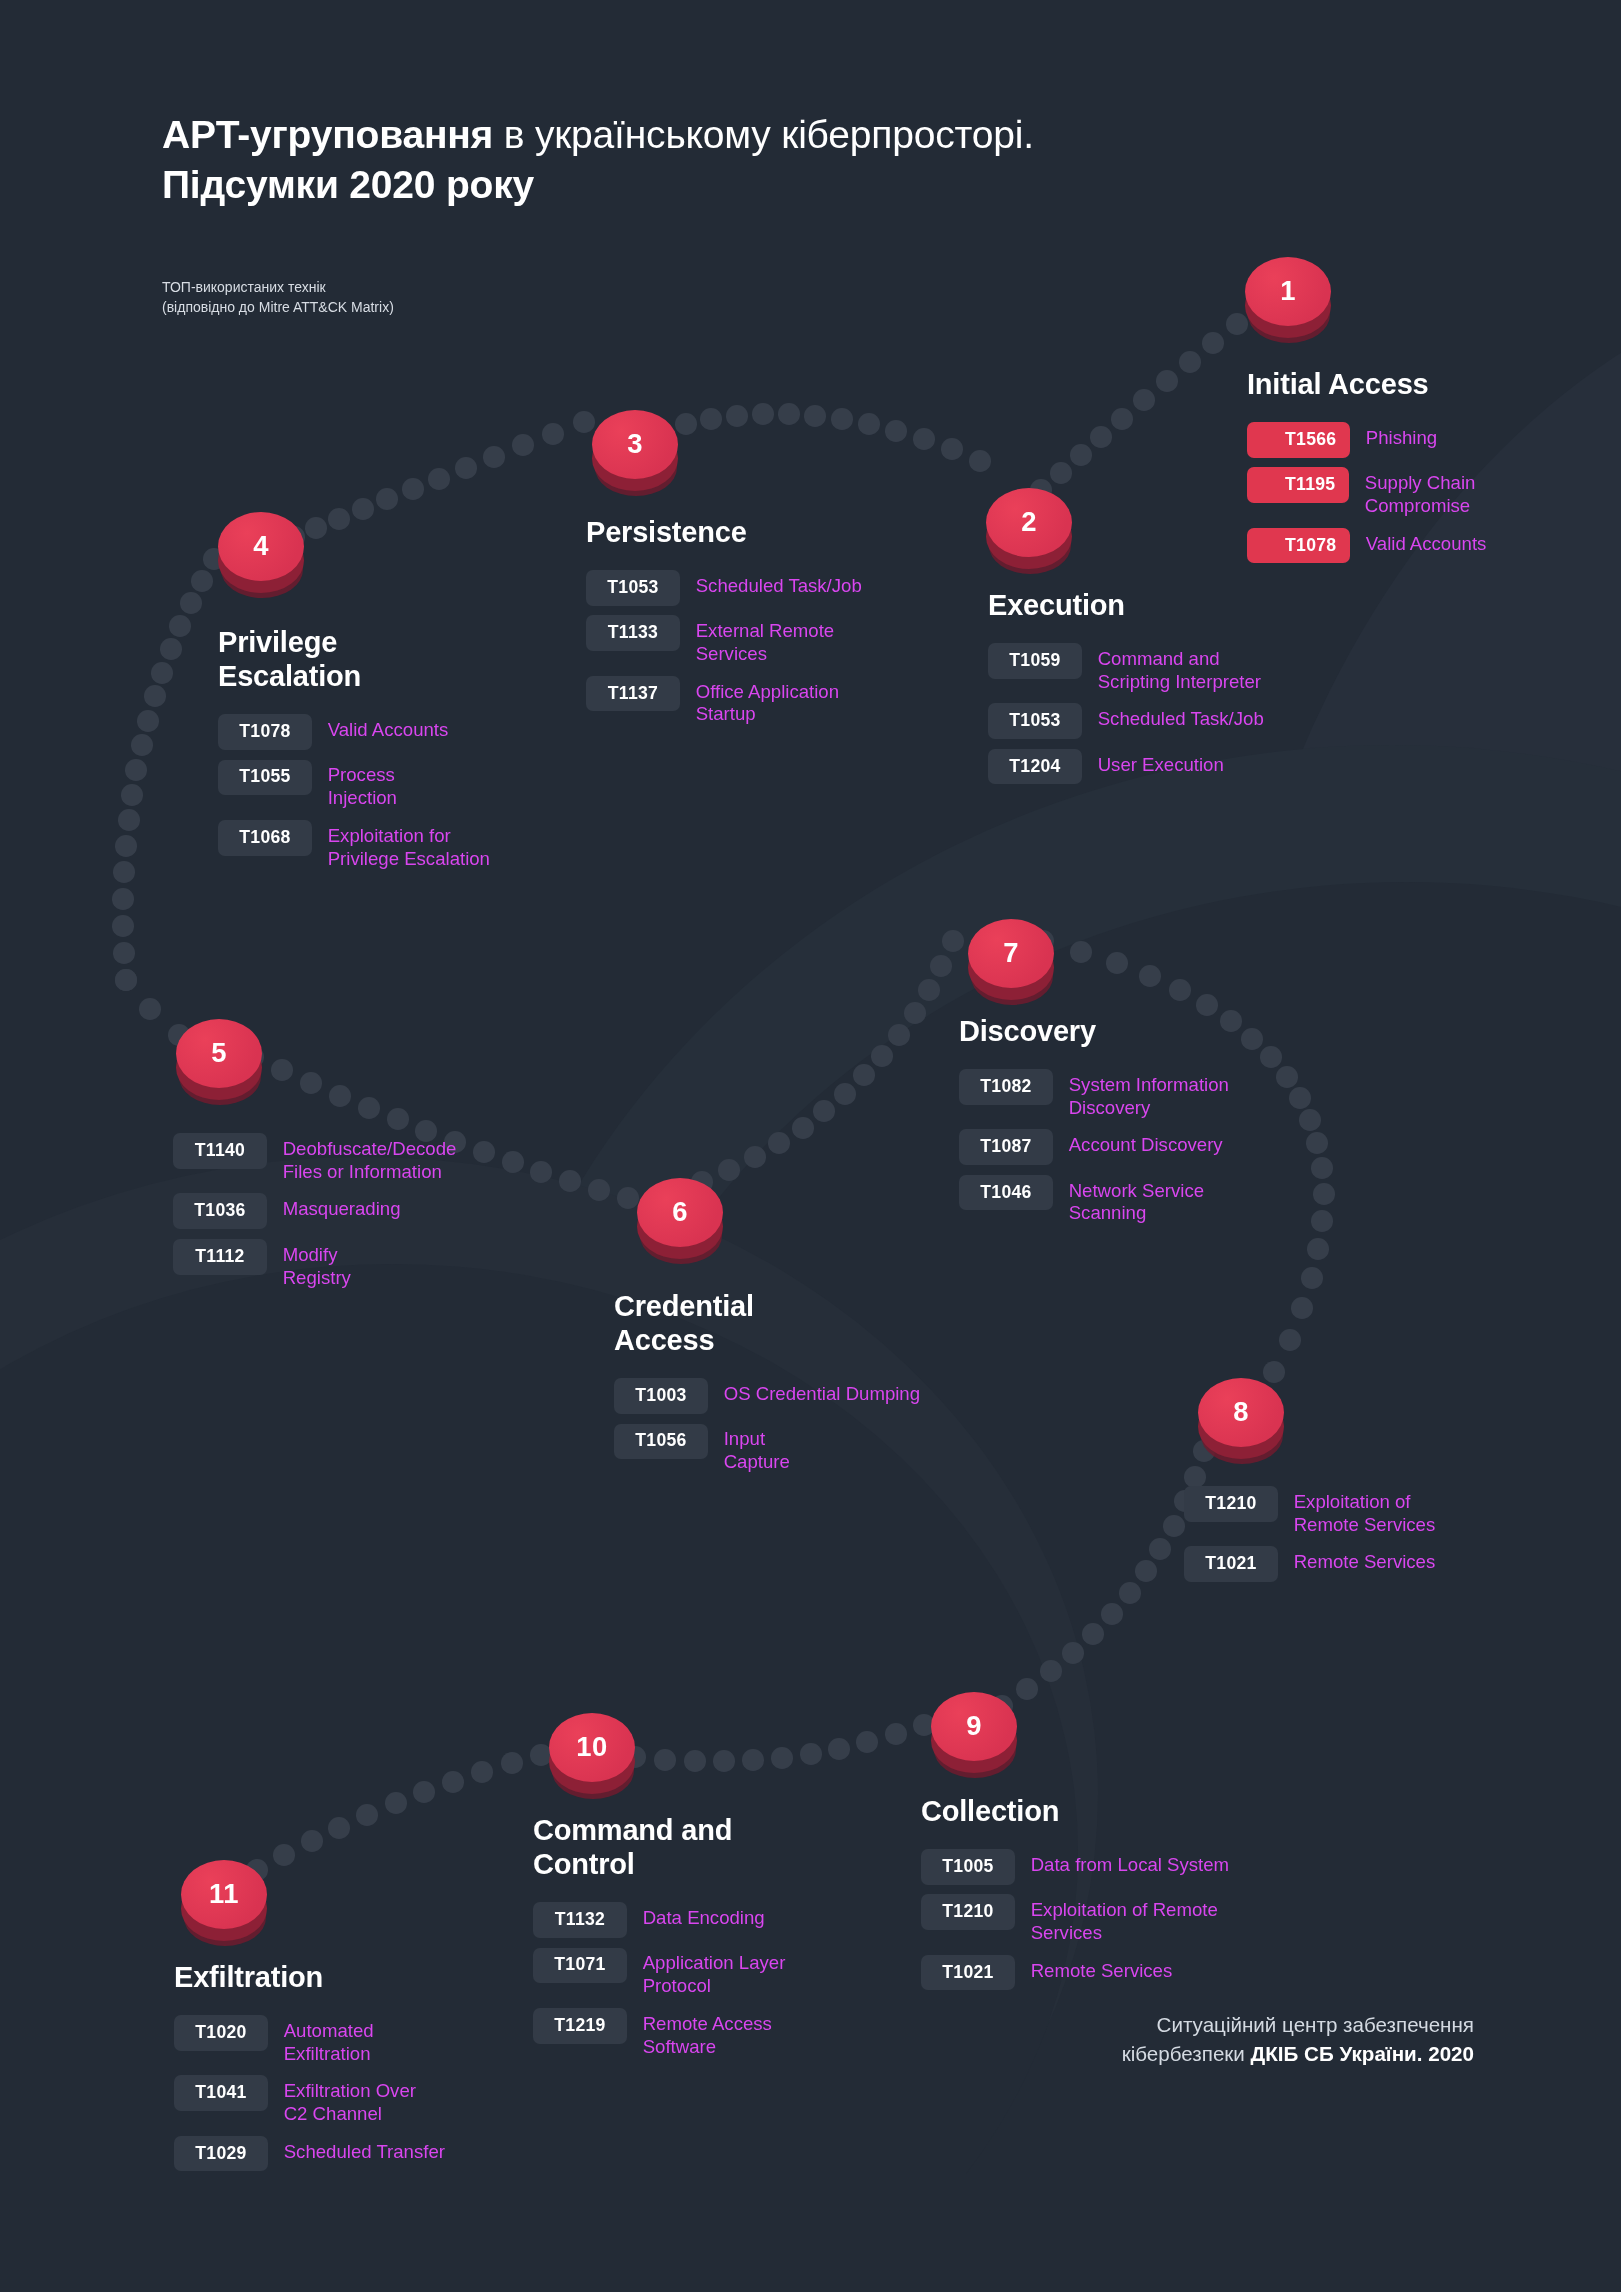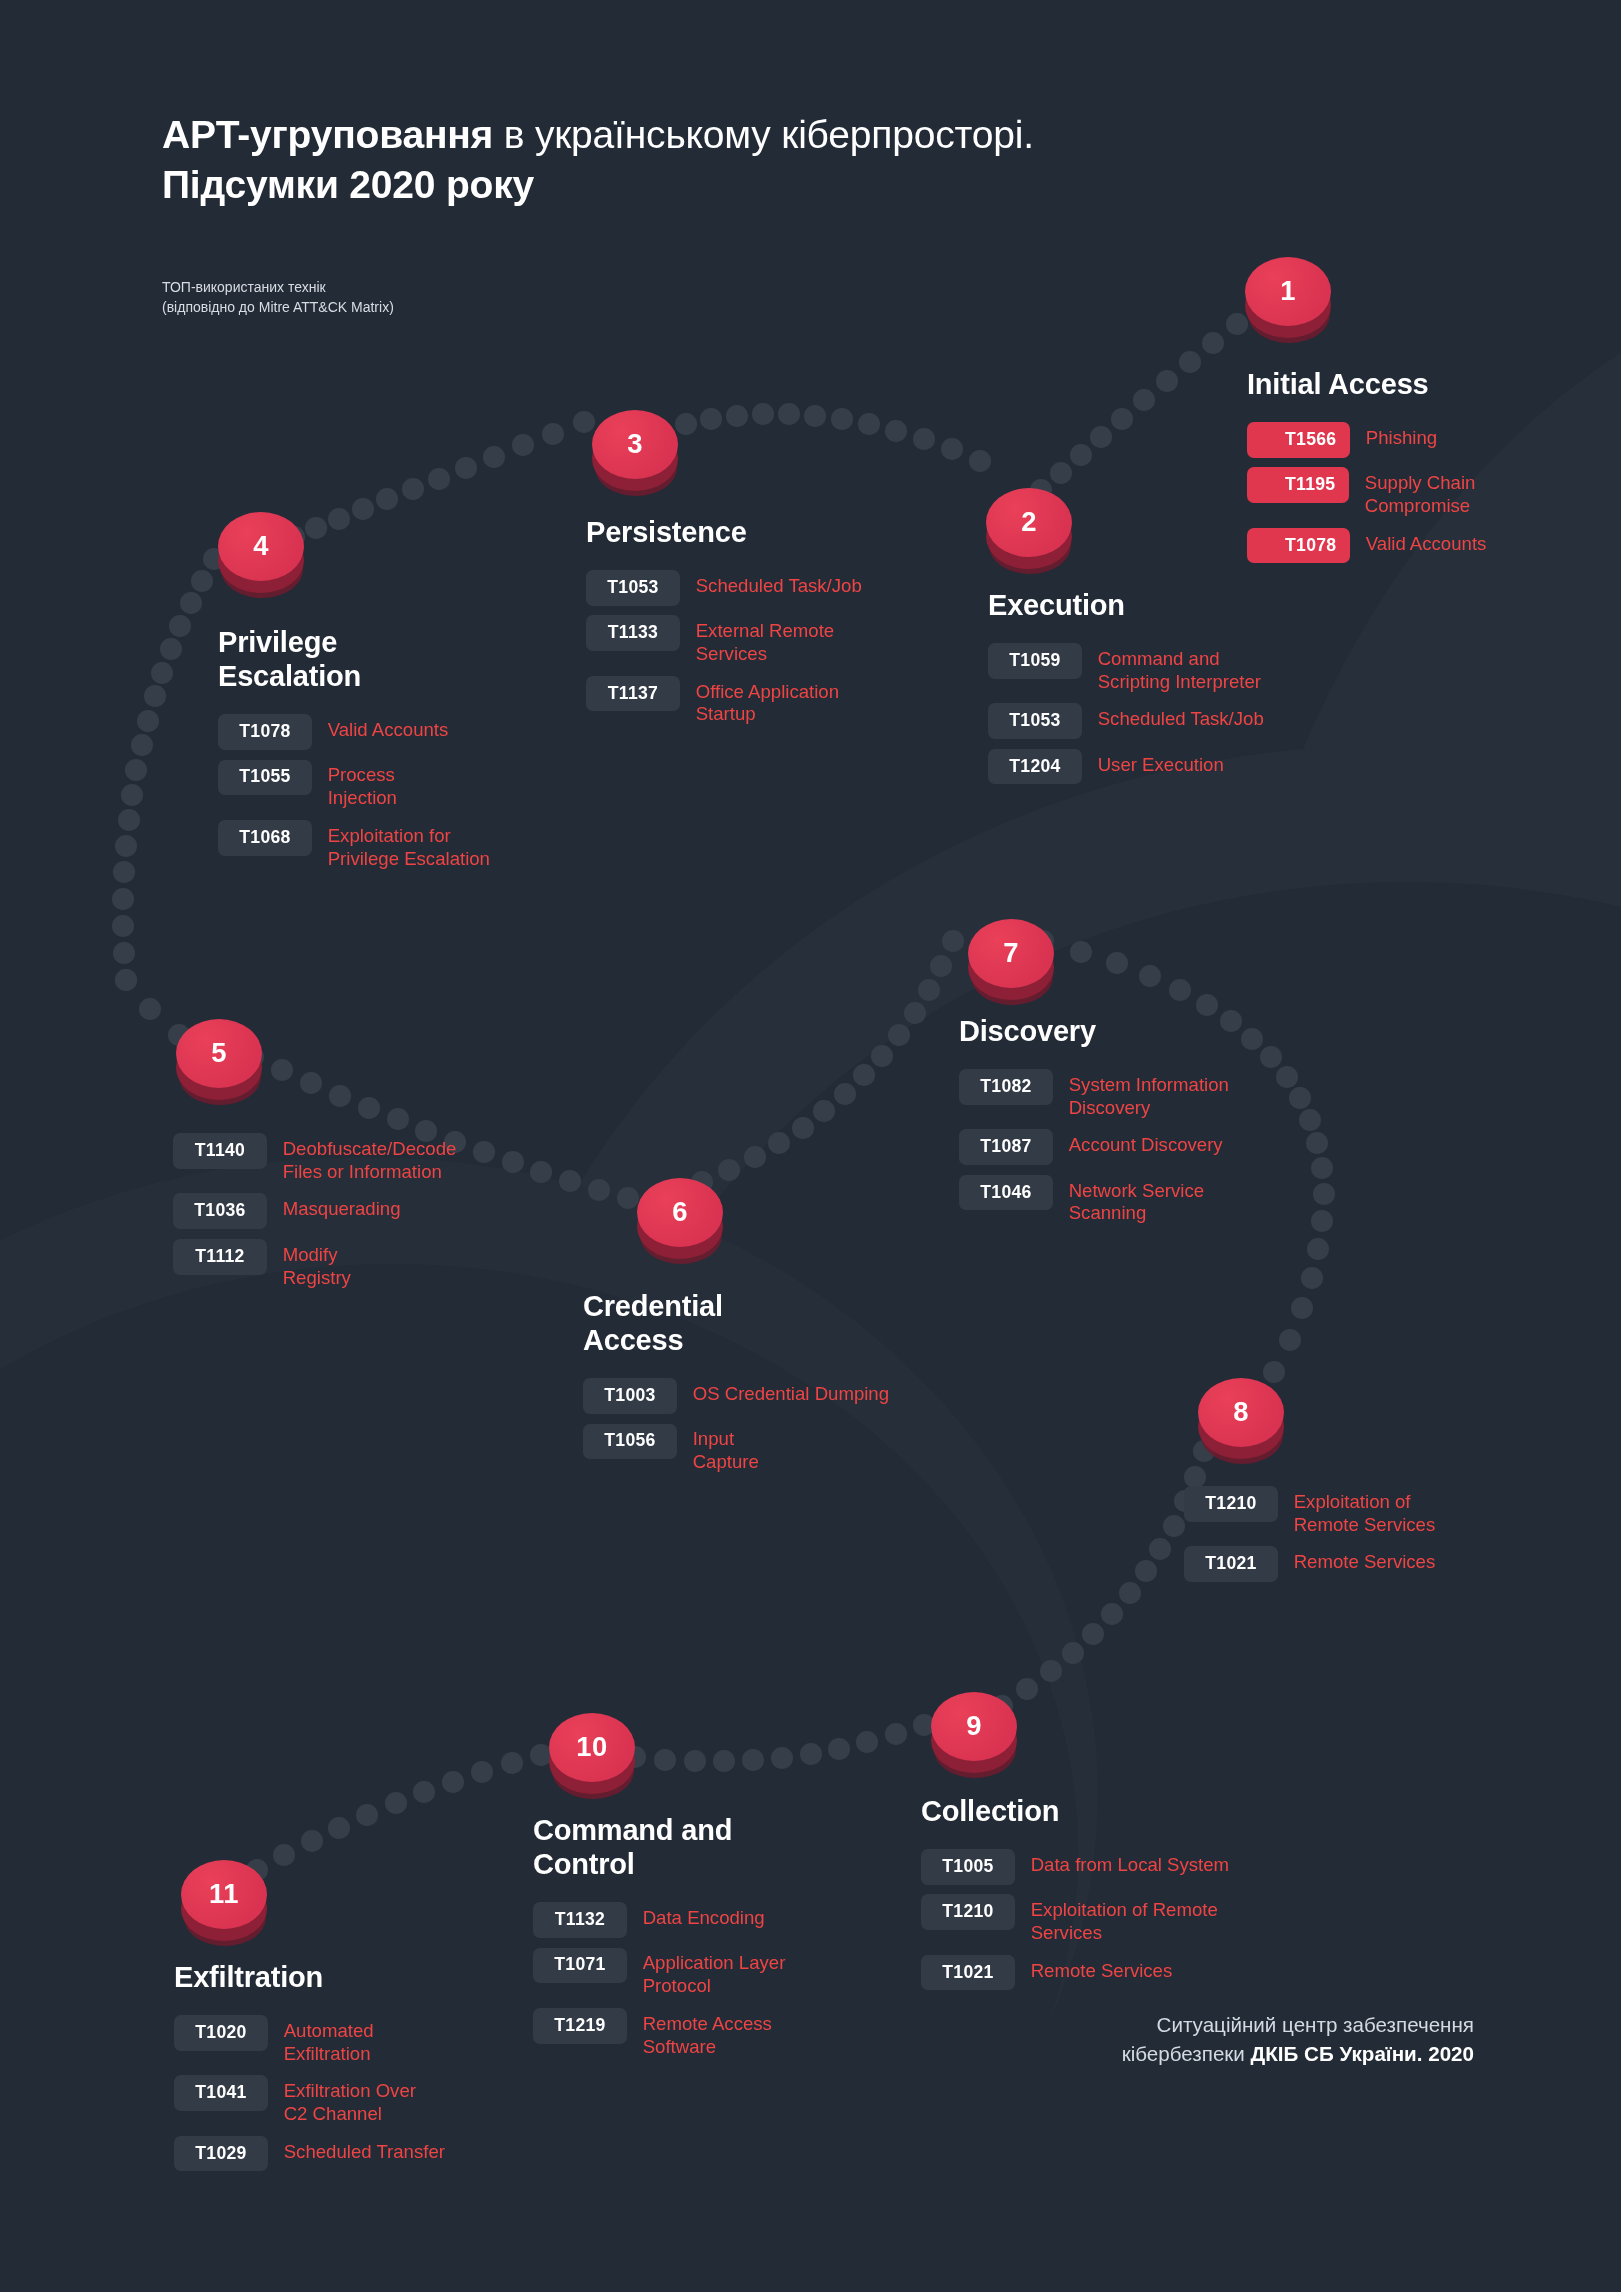--- a/index.html
+++ b/index.html
@@ -107,21 +107,21 @@
     color: #ffffff;
     font-size: 17.6px; font-weight: 700; letter-spacing: 0.3px;
     padding: 6.9px 13.7px 7.8px;
     border-radius: 6.9px;
     min-width: 94px;
     text-align: center;
     margin-top: 1px;
   }
   .tech-id.accent { background: #e0374f; padding-left: 38px; }
   .tech-label {
-    color: #ef4444; font-size: 18.6px; line-height: 1.23;
+    color: #d946ef; font-size: 18.6px; line-height: 1.23;
     padding-left: 15.7px; padding-top: 5.9px;
     white-space: pre-line;
   }
 
   
   .footer {
     position: absolute; right: 147px; bottom: 106px;
     text-align: right;
     color: #d4dae2; font-size: 20.6px; line-height: 1.42;
   }
@@ -409,21 +409,21 @@
 Registry</span>
         </div>
       </div>
       <div class="marker" style="left: 637px; top: 1178px;">
         <div class="shadow"></div>
         <div class="side"></div>
         <div class="top">
           <span class="num">6</span>
         </div>
       </div>
-      <div class="stage-block" style="left: 583px; top: 1289px; width: 392px;">
+      <div class="stage-block" style="left: 614px; top: 1289px; width: 392px;">
         <div class="stage-title" style="white-space: pre-line;">Credential
 Access</div>
         <div class="tech-row">
           <span class="tech-id">T1003</span>
           <span class="tech-label">OS Credential Dumping</span>
         </div>
         <div class="tech-row">
           <span class="tech-id">T1056</span>
           <span class="tech-label">Input
 Capture</span>

